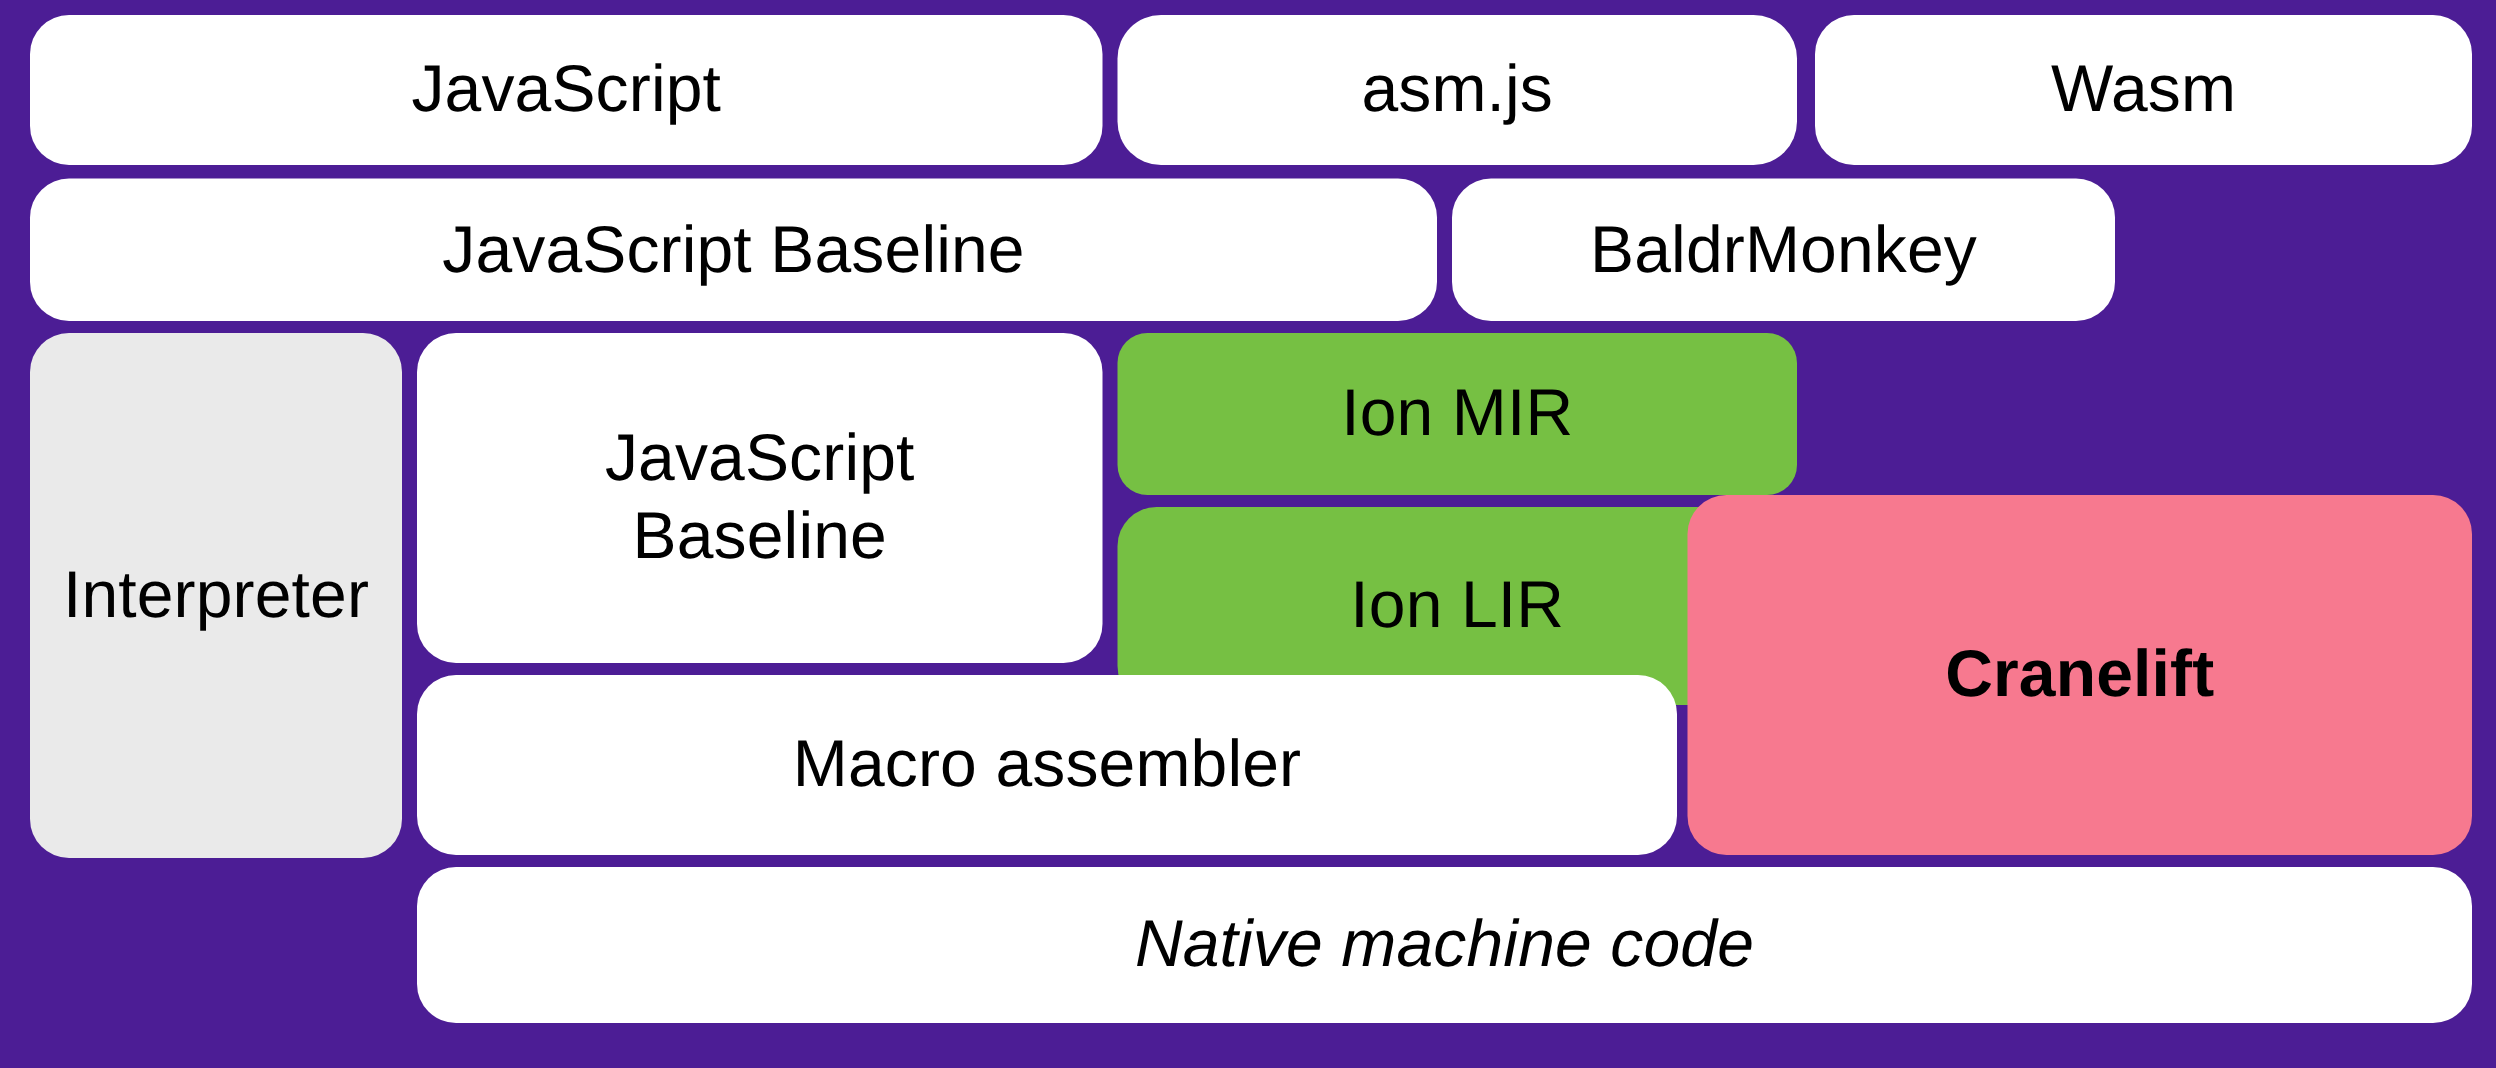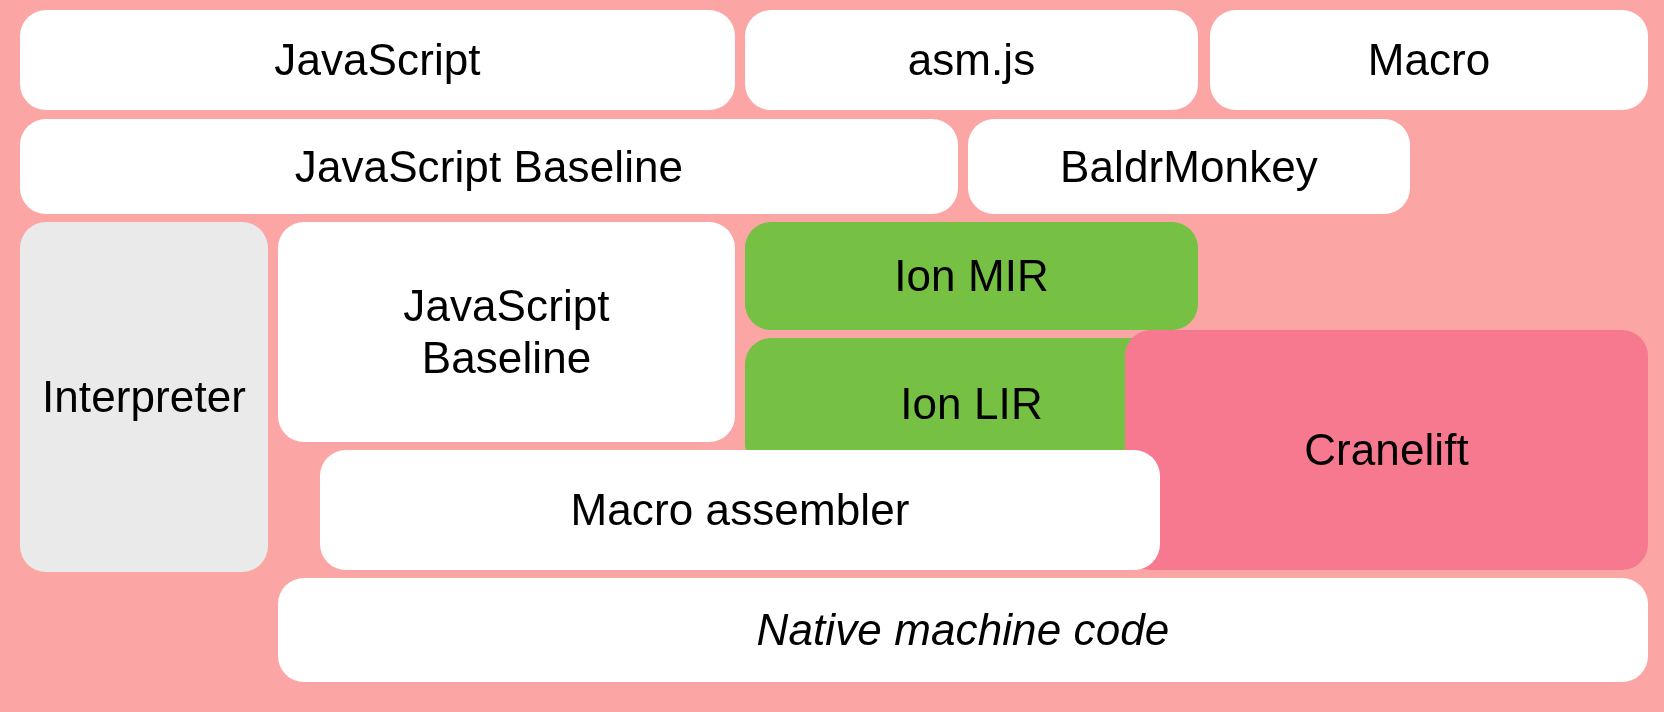--- a/index.html
+++ b/index.html
@@ -39,27 +39,27 @@
   .node.green    { background: #76c043; }
   .node.pink     { background: #f7798f; }
   .node .label {
     display: block;
     padding: 0 10px;
   }
 </style>
 </head>
 <body>
 
-<div id="diagram" style="width: 1664px; height: 712px; background: #fca5a5;">
+<div id="diagram" style="width: 1664px; height: 712px; background: #4c1d95;">
     <div class="node white" style="left: 20px; top: 10px; width: 715px; height: 100px;"><span class="label">JavaScript</span></div>
-    <div class="node white" style="left: 745px; top: 10px; width: 453px; height: 100px;"><span class="label">asm.js</span></div>
-    <div class="node white" style="left: 1210px; top: 10px; width: 438px; height: 100px;"><span class="label">Macro</span></div>
+    <div class="node white" style="left: 745px; top: 10px; width: 453px; height: 100px; border-radius: 29px;"><span class="label">asm.js</span></div>
+    <div class="node white" style="left: 1210px; top: 10px; width: 438px; height: 100px;"><span class="label">Wasm</span></div>
     <div class="node white" style="left: 20px; top: 119px; width: 938px; height: 95px;"><span class="label">JavaScript Baseline</span></div>
     <div class="node gray" style="left: 20px; top: 222px; width: 248px; height: 350px;"><span class="label">Interpreter</span></div>
     <div class="node white" style="left: 968px; top: 119px; width: 442px; height: 95px;"><span class="label">BaldrMonkey</span></div>
     <div class="node white" style="left: 278px; top: 222px; width: 457px; height: 220px;"><span class="label">JavaScript
 Baseline</span></div>
-    <div class="node green" style="left: 745px; top: 222px; width: 453px; height: 108px;"><span class="label">Ion MIR</span></div>
+    <div class="node green" style="left: 745px; top: 222px; width: 453px; height: 108px; border-radius: 20px;"><span class="label">Ion MIR</span></div>
     <div class="node green" style="left: 745px; top: 338px; width: 453px; height: 132px;"><span class="label">Ion LIR</span></div>
-    <div class="node pink" style="left: 1125px; top: 330px; width: 523px; height: 240px;"><span class="label">Cranelift</span></div>
-    <div class="node white" style="left: 278px; top: 450px; width: 840px; height: 120px; margin-left: 42px;"><span class="label">Macro assembler</span></div>
+    <div class="node pink" style="left: 1125px; top: 330px; width: 523px; height: 240px; font-weight: bold;"><span class="label">Cranelift</span></div>
+    <div class="node white" style="left: 278px; top: 450px; width: 840px; height: 120px;"><span class="label">Macro assembler</span></div>
     <div class="node white" style="left: 278px; top: 578px; width: 1370px; height: 104px; font-style: italic;"><span class="label">Native machine code</span></div>
   </div>
 
 </body></html>

